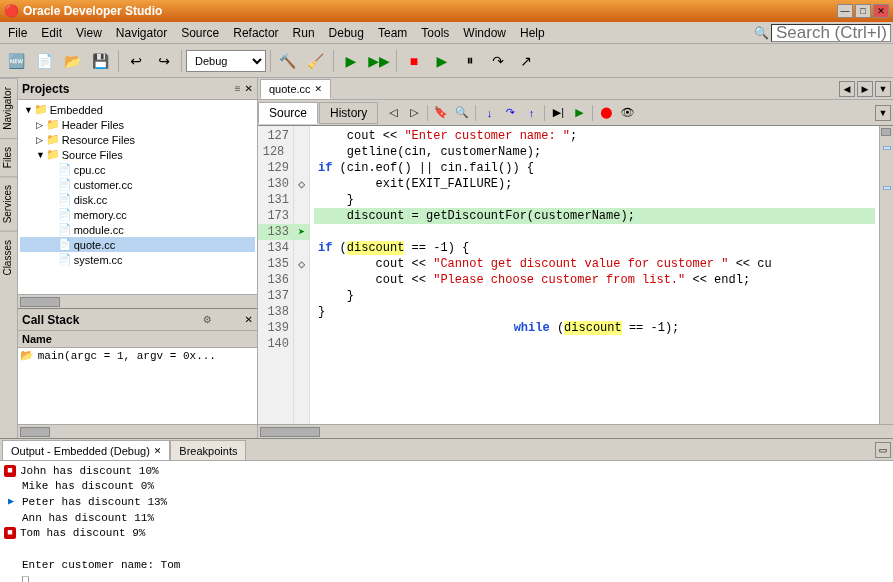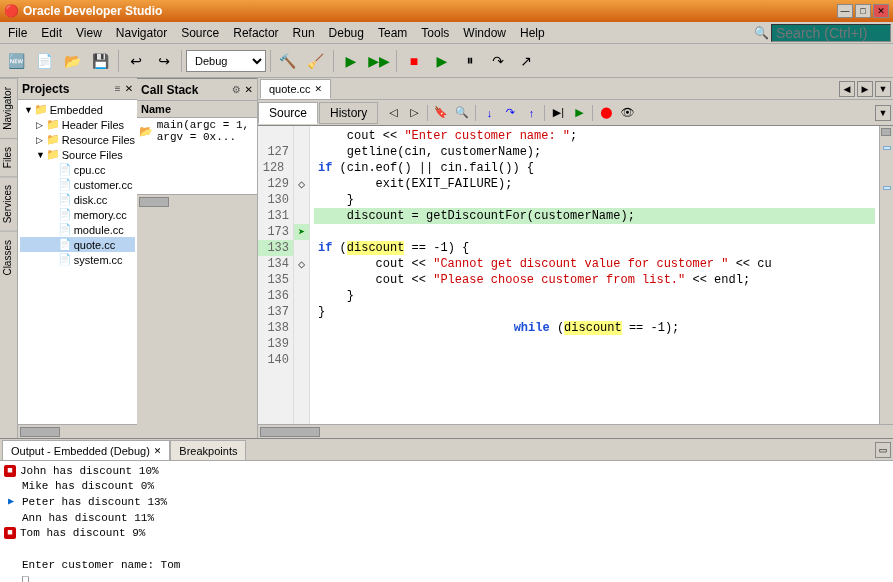--- a/index.html
+++ b/index.html
@@ -10,21 +10,21 @@
     #title-bar .title-left { display: flex; align-items: center; gap: 4px; }
     #title-bar .title-text { color: white; font-size: 12px; font-weight: bold; }
     #title-bar .win-controls { display: flex; gap: 2px; }
     #title-bar .win-btn { width: 16px; height: 14px; background: #d4d0c8; border: 1px solid #888; font-size: 9px; display: flex; align-items: center; justify-content: center; cursor: pointer; }
     #title-bar .win-btn.close { background: #e05050; }
 
     
     #menu-bar { background: #d4d0c8; border-bottom: 1px solid #aaa; height: 22px; display: flex; align-items: center; padding: 0 2px; gap: 2px; }
     .menu-item { padding: 2px 6px; cursor: pointer; font-size: 12px; }
     .menu-search { margin-left: auto; display: flex; align-items: center; gap: 2px; }
-    .menu-search input { width: 120px; height: 18px; border: 1px inset #888; font-size: 14px; padding: 0 4px; background: #0f766e; }
+    .menu-search input { width: 120px; height: 18px; border: 1px inset #888; font-size: 17px; padding: 0 4px; background: #ffffff; }
 
     
     #toolbar { background: #d4d0c8; border-bottom: 1px solid #aaa; height: 34px; display: flex; align-items: center; padding: 0 4px; gap: 2px; }
     .tb-btn { width: 26px; height: 26px; background: #d4d0c8; border: 1px solid transparent; display: flex; align-items: center; justify-content: center; cursor: pointer; font-size: 14px; }
     .tb-sep { width: 1px; height: 22px; background: #aaa; margin: 0 2px; }
     .tb-dropdown { height: 22px; padding: 0 4px; background: white; border: 1px solid #888; font-size: 11px; min-width: 80px; }
 
     
     #main-layout { display: flex; height: calc(582px - 22px - 22px - 34px - 24px); }
     #projects-header { background: #d4d0c8; border-bottom: 1px solid #aaa; height: 22px; display: flex; align-items: center; padding: 0 4px; }
@@ -66,21 +66,21 @@
     .out-line { display: flex; align-items: center; gap: 4px; height: 16px; }
     .out-icon { width: 12px; height: 12px; display: inline-block; font-size: 10px; text-align: center; line-height: 12px; }
     .out-icon.red { background: #cc0000; color: white; border-radius: 2px; }
     .out-icon.arrow { color: #0088cc; }
 
     
     #vert-tabs { width: 18px; background: #d4d0c8; border-right: 1px solid #aaa; display: flex; flex-direction: column; }
     .vert-tab { writing-mode: vertical-rl; text-orientation: mixed; transform: rotate(180deg); padding: 8px 2px; font-size: 10px; cursor: pointer; border-bottom: 1px solid #aaa; text-align: center; }
 
     
-    #left-panels { width: 240px; display: flex; flex-direction: row; border-right: 1px solid #aaa; }
+    #left-panels { width: 240px; display: flex; flex-direction: column; border-right: 1px solid #aaa; }
     #projects-section { flex: 1; display: flex; flex-direction: column; min-height: 0; }
     #callstack-section { height: 130px; border-top: 1px solid #888; display: flex; flex-direction: column; }
     #callstack-body { flex: 1; overflow: auto; background: white; }
 
     .scrollbar-h { height: 14px; background: #d4d0c8; border-top: 1px solid #aaa; display: flex; align-items: center; }
   </style>
 </head>
 <body>
 
 <div id="title-bar">
@@ -225,21 +225,21 @@
           <span class="tree-icon">📄</span>
           <span>system.cc</span>
         </div>
       </div>
       <div class="scrollbar-h" style="height:14px; background:#d4d0c8; border-top:1px solid #aaa; display:flex; align-items:center;">
         <div style="width:40px; height:10px; background:#b0b0b0; margin-left:2px; border:1px solid #888;"></div>
       </div>
     </div>
 
     <div id="callstack-section">
-      <div id="callstack-header" style="background:#d4d0c8; border-bottom:1px solid #aaa; height:22px; display:flex; padding:0 4px;">
+      <div id="callstack-header" style="background:#d4d0c8; border-bottom:1px solid #aaa; height:22px; display:flex; padding:0 4px;gap:29px;">
         <span style="font-weight:bold; font-size:12px; flex:1;">Call Stack</span>
         <span style="font-size:10px; cursor:pointer; color:#555; margin-right:4px;">⚙</span>
         <span style="font-size:10px; cursor:pointer;">✕</span>
       </div>
       <div style="background:#d4d0c8; padding:2px 4px; font-size:11px; font-weight:bold; border-bottom:1px solid #aaa; display:flex; align-items:center;">
         <span>Name</span>
       </div>
       <div id="callstack-body" style="background:white; font-size:11px; overflow:auto; flex:1; font-family:'Courier New',monospace;">
         <div style="display:flex; align-items:center; padding:1px 2px;">
           <span style="color: #888; margin-right:4px;">📂</span>
@@ -284,21 +284,21 @@
         <button class="src-tb-btn" title="Continue" style="color:green;">▶</button>
         <div class="src-tb-sep"></div>
         <button class="src-tb-btn" title="Toggle Breakpoint" style="color:red;">⬤</button>
         <button class="src-tb-btn" title="Add Watch">👁</button>
       </div>
       <button style="width:16px; height:16px; font-size:9px; background:#d4d0c8; border:1px solid #888; cursor:pointer; margin-right:2px;">▼</button>
     </div>
 
     <div style="flex:1; display:flex; overflow:hidden;">
 
-      <div style="background:#f0f0f0; border-right:1px solid #ddd; font-family:'Courier New',monospace; font-size:12px; color:#666; min-width:36px; overflow:hidden; padding-top:18px;">
+      <div style="background:#f0f0f0; border-right:1px solid #ddd; font-family:'Courier New',monospace; font-size:12px; color:#666; min-width:36px; overflow:hidden; padding-top:2px;">
         <div class="line-num" style="height:16px; line-height:16px; text-align:right; padding-right:4px;">127</div>
         <div class="line-num" style="height:16px; line-height:16px; text-align:center; padding-right:4px;">128</div>
         <div class="line-num" style="height:16px; line-height:16px; text-align:right; padding-right:4px;">129</div>
         <div class="line-num" style="height:16px; line-height:16px; text-align:right; padding-right:4px;">130</div>
         <div class="line-num" style="height:16px; line-height:16px; text-align:right; padding-right:4px;">131</div>
         <div class="line-num" style="height:16px; line-height:16px; text-align:right; padding-right:4px;">173</div>
         <div class="line-num" style="height:16px; line-height:16px; text-align:right; padding-right:4px; background:#c8f0c8;">133</div>
         <div class="line-num" style="height:16px; line-height:16px; text-align:right; padding-right:4px;">134</div>
         <div class="line-num" style="height:16px; line-height:16px; text-align:right; padding-right:4px;">135</div>
         <div class="line-num" style="height:16px; line-height:16px; text-align:right; padding-right:4px;">136</div>

